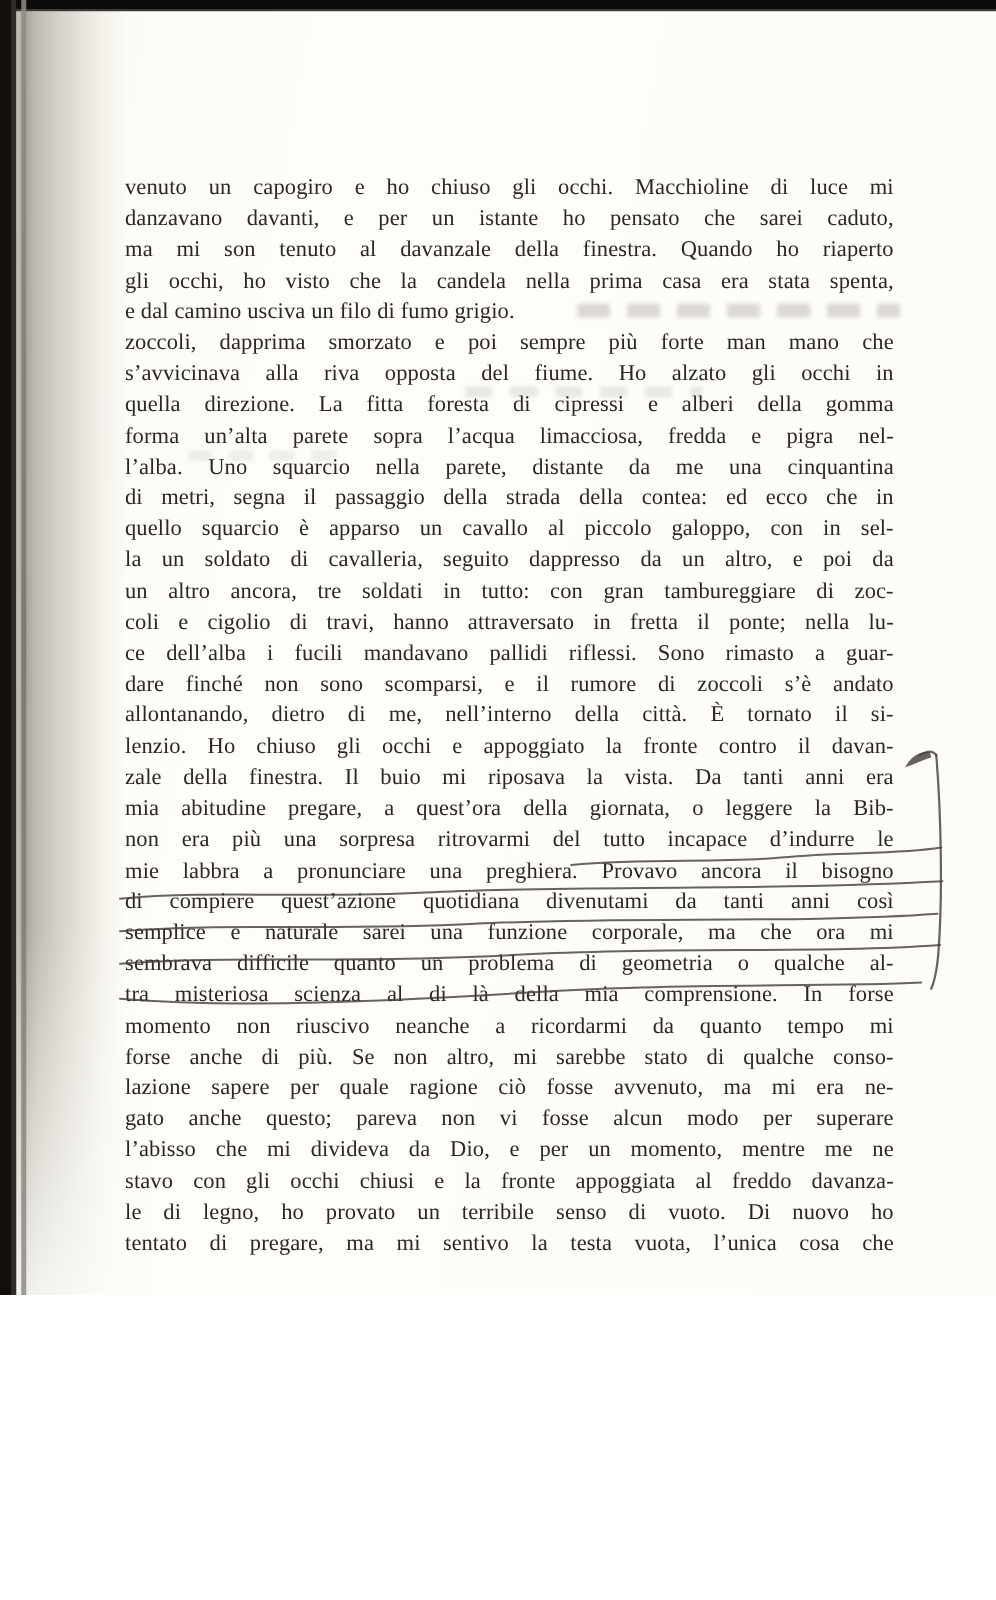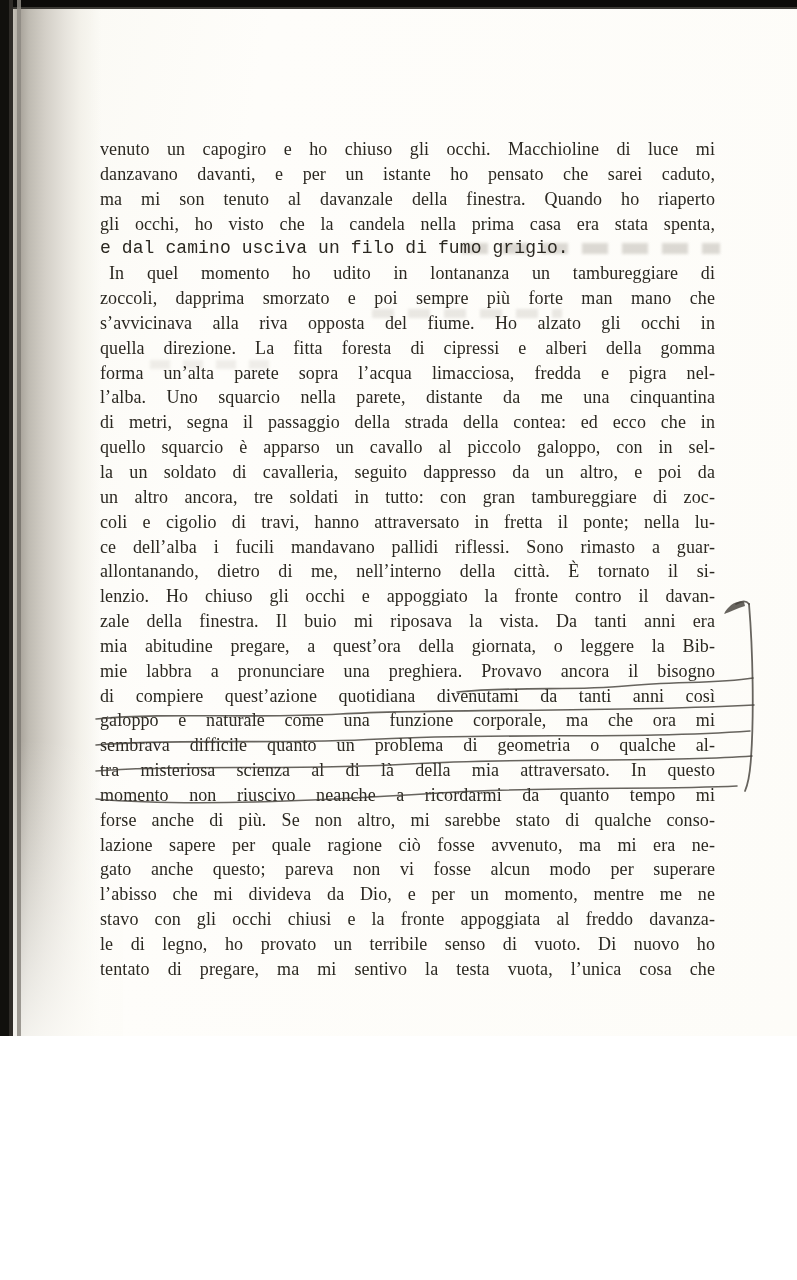--- a/index.html
+++ b/index.html
@@ -44,21 +44,21 @@
   }
   .text-block {
     position: absolute; left: 100px; top: 137px; width: 615px;
     color: #2b2821; font-size: 18px;
   }
   .line {
     line-height: 24.85px; height: 24.85px;
     text-align: justify; text-align-last: justify;
     letter-spacing: 0.1px;
   }
-  .line.noj { text-align: left; text-align-last: left; font-family: Liberation Mono, monospace; }
+  .line.noj { text-align: left; text-align-last: left; }
   .line.ind { padding-left: 9px; }
   .page-number {
     position: absolute; left: 100px; top: 1147px; width: 615px;
     text-align: left; font-size: 18px; color: #3c392f; letter-spacing: .5px;
   }
   .ghost { position: absolute; filter: blur(1.7px); pointer-events: none; }
   .ghost-1 {
     left: 462px; top: 243px; width: 258px; height: 11px; opacity: .55;
     background: repeating-linear-gradient(90deg,
       rgba(140,134,122,.55) 0 26px, rgba(140,134,122,0) 26px 40px);
@@ -93,41 +93,42 @@
   <div class="ghost ghost-1"></div>
   <div class="ghost ghost-2"></div>
   <div class="ghost ghost-3"></div>
 
   <div class="text-block" id="text-block">
       <div class="line">venuto un capogiro e ho chiuso gli occhi. Macchioline di luce mi</div>
       <div class="line">danzavano davanti, e per un istante ho pensato che sarei caduto,</div>
       <div class="line">ma mi son tenuto al davanzale della finestra. Quando ho riaperto</div>
       <div class="line">gli occhi, ho visto che la candela nella prima casa era stata spenta,</div>
       <div class="line noj">e dal camino usciva un filo di fumo grigio.</div>
-      <div class="line ind">In quel momento ho udito in lontananza un tambureggiare di</div>
       <div class="line">zoccoli, dapprima smorzato e poi sempre più forte man mano che</div>
       <div class="line">s’avvicinava alla riva opposta del fiume. Ho alzato gli occhi in</div>
       <div class="line">quella direzione. La fitta foresta di cipressi e alberi della gomma</div>
       <div class="line">forma un’alta parete sopra l’acqua limacciosa, fredda e pigra nel-</div>
       <div class="line">l’alba. Uno squarcio nella parete, distante da me una cinquantina</div>
       <div class="line">di metri, segna il passaggio della strada della contea: ed ecco che in</div>
       <div class="line">quello squarcio è apparso un cavallo al piccolo galoppo, con in sel-</div>
       <div class="line">la un soldato di cavalleria, seguito dappresso da un altro, e poi da</div>
       <div class="line">un altro ancora, tre soldati in tutto: con gran tambureggiare di zoc-</div>
       <div class="line">coli e cigolio di travi, hanno attraversato in fretta il ponte; nella lu-</div>
       <div class="line">ce dell’alba i fucili mandavano pallidi riflessi. Sono rimasto a guar-</div>
+      <div class="line">dare finché non sono scomparsi, e il rumore di zoccoli s’è andato</div>
       <div class="line">allontanando, dietro di me, nell’interno della città. È tornato il si-</div>
       <div class="line">lenzio. Ho chiuso gli occhi e appoggiato la fronte contro il davan-</div>
       <div class="line">zale della finestra. Il buio mi riposava la vista. Da tanti anni era</div>
       <div class="line">mia abitudine pregare, a quest’ora della giornata, o leggere la Bib-</div>
+      <div class="line">non era più una sorpresa ritrovarmi del tutto incapace d’indurre le</div>
       <div class="line">mie labbra a pronunciare una preghiera. Provavo ancora il bisogno</div>
       <div class="line">di compiere quest’azione quotidiana divenutami da tanti anni così</div>
-      <div class="line">galoppo e naturale come una funzione corporale, ma che ora mi</div>
+      <div class="line">semplice e naturale sarei una funzione corporale, ma che ora mi</div>
       <div class="line">sembrava difficile quanto un problema di geometria o qualche al-</div>
-      <div class="line">tra misteriosa scienza al di là della mia attraversato. In questo</div>
+      <div class="line">tra misteriosa scienza al di là della mia comprensione. In forse</div>
       <div class="line">momento non riuscivo neanche a ricordarmi da quanto tempo mi</div>
       <div class="line">forse anche di più. Se non altro, mi sarebbe stato di qualche conso-</div>
       <div class="line">lazione sapere per quale ragione ciò fosse avvenuto, ma mi era ne-</div>
       <div class="line">gato anche questo; pareva non vi fosse alcun modo per superare</div>
       <div class="line">l’abisso che mi divideva da Dio, e per un momento, mentre me ne</div>
       <div class="line">stavo con gli occhi chiusi e la fronte appoggiata al freddo davanza-</div>
       <div class="line">le di legno, ho provato un terribile senso di vuoto. Di nuovo ho</div>
       <div class="line">tentato di pregare, ma mi sentivo la testa vuota, l’unica cosa che</div>
     </div>
 

